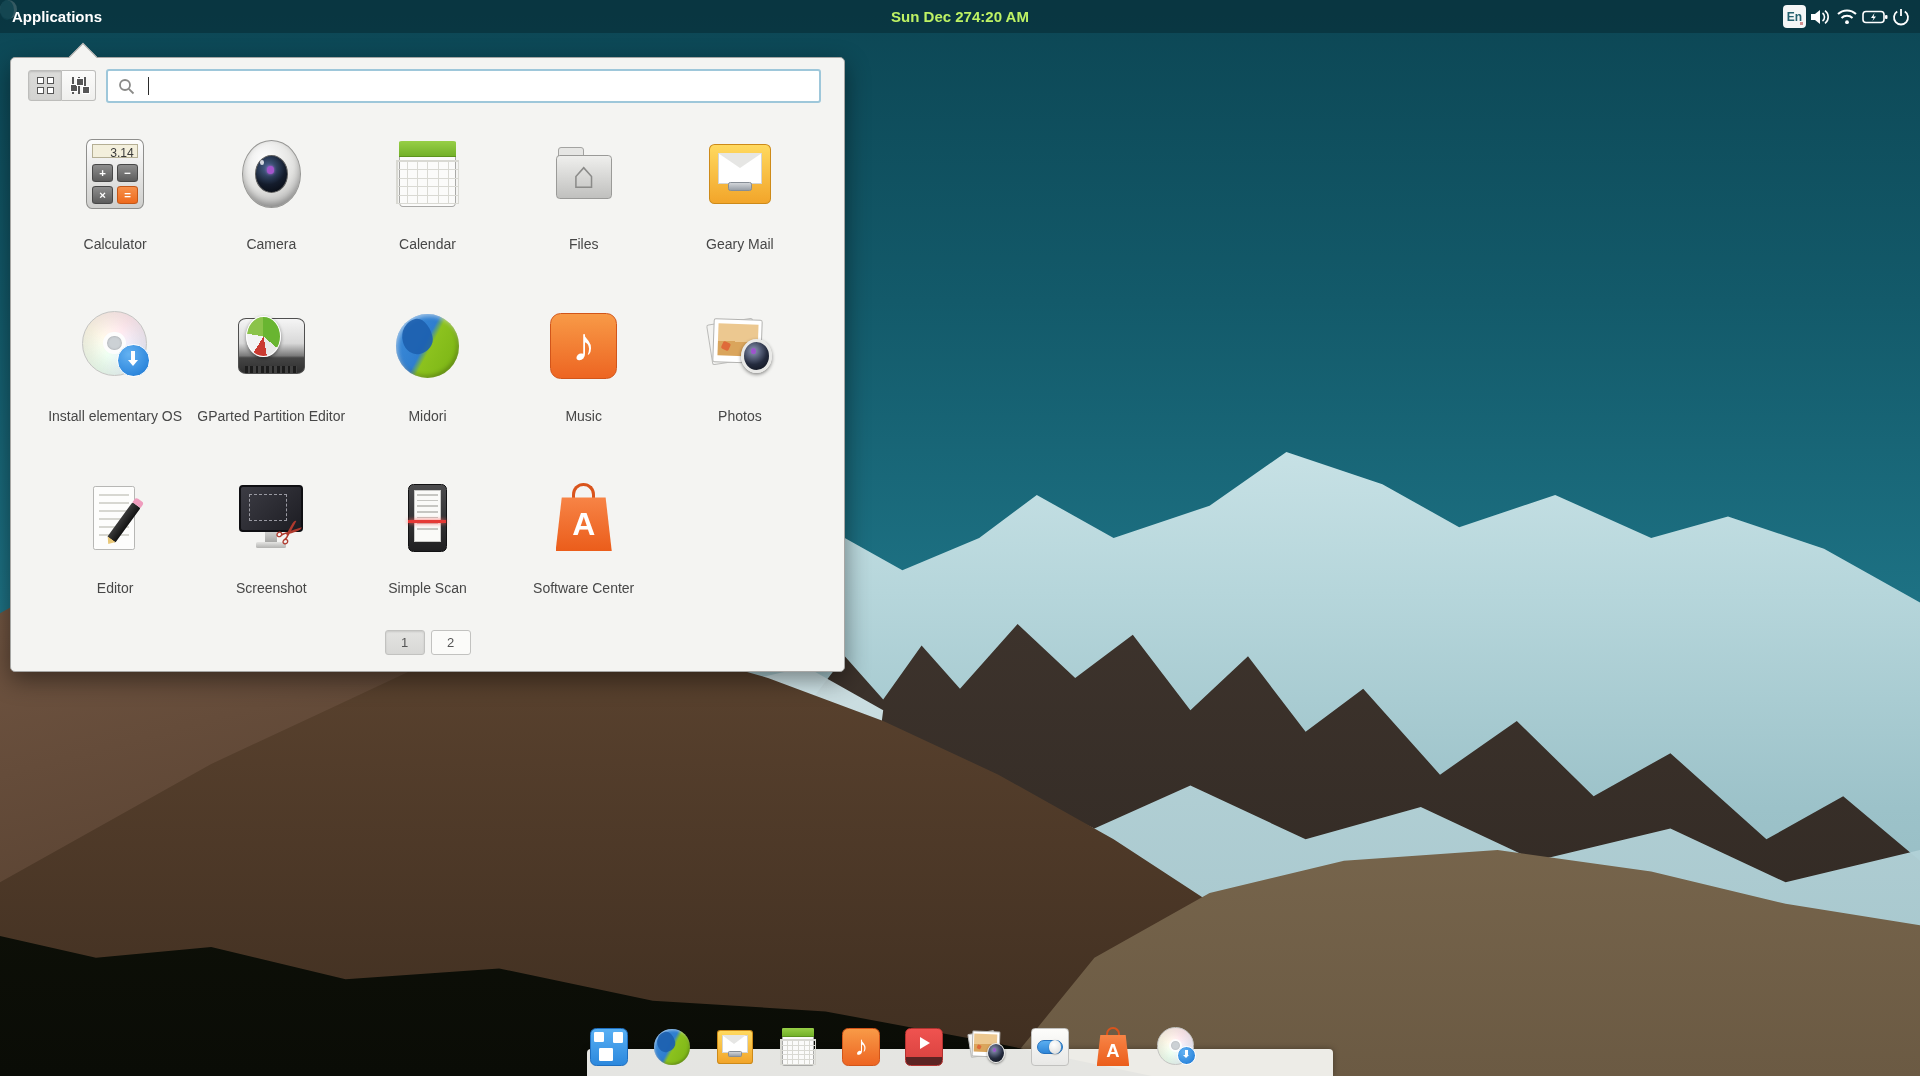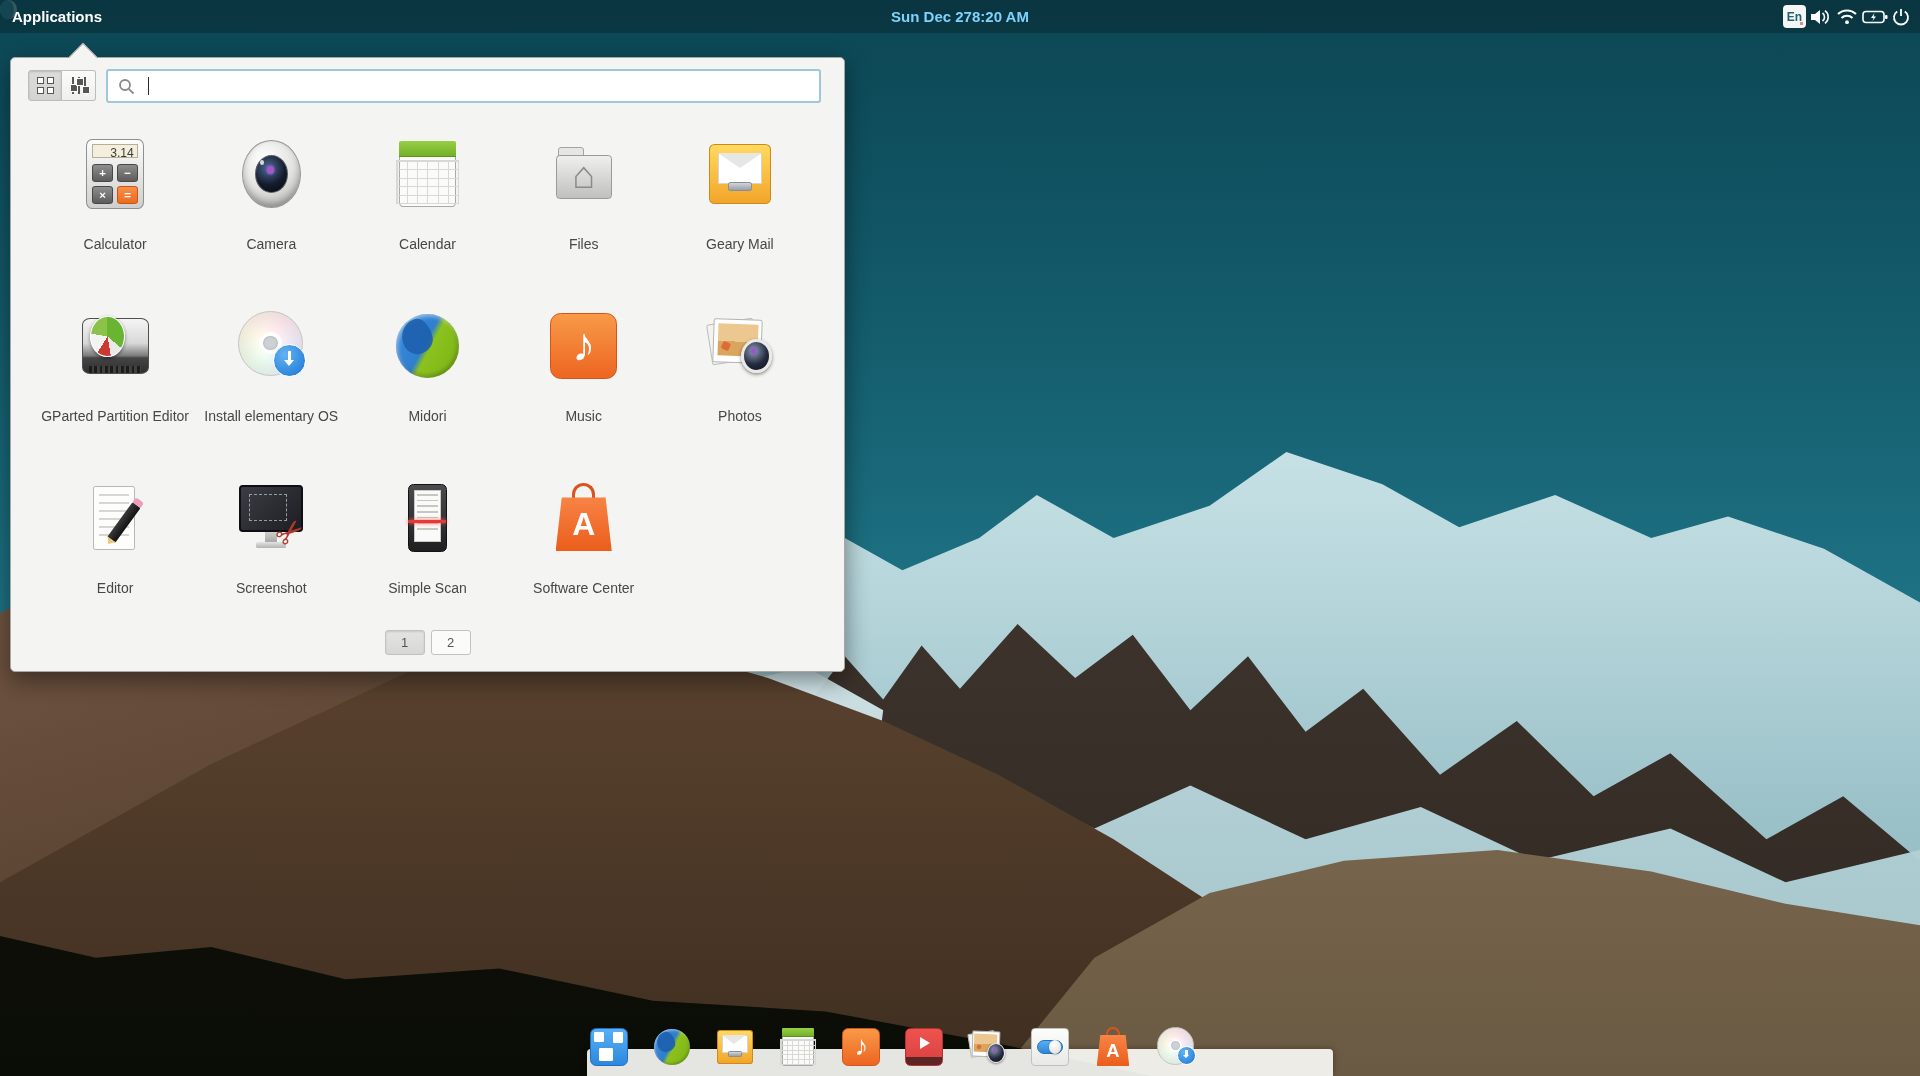--- a/index.html
+++ b/index.html
@@ -24,21 +24,21 @@
   .foothill{clip-path:polygon(0 100%,0 82%,5% 77%,11% 71%,17% 66%,23% 61%,29% 58%,34% 60%,40% 63%,46% 67%,52% 72%,58% 78%,64% 85%,69% 93%,72% 100%);
     background:linear-gradient(180deg,#8a6749 0%,#70523a 35%,#57402d 65%,#3f2e20 100%)}
   .scree-right{clip-path:polygon(52% 100%,57% 89%,63% 83%,70% 80%,78% 79%,86% 81%,93% 84%,100% 86%,100% 100%);
     background:linear-gradient(180deg,#9b8a71 0%,#857257 50%,#6b5a43 100%)}
   .forest{clip-path:polygon(0 100%,0 87%,5% 89%,11% 88%,18% 91%,26% 90%,34% 93%,43% 94%,52% 97%,60% 100%);
     background:linear-gradient(180deg,#1d2112 0%,#12150a 60%,#0a0c06 100%)}
 
   
   .panel{position:absolute;left:0;top:0;width:100%;height:33px;background:rgba(9,48,58,.72);display:flex;align-items:center;z-index:40}
   .panel-left{position:absolute;left:12px;color:#fff;font-weight:bold;font-size:15px;cursor:default}
-  .panel-center{position:absolute;left:0;right:0;display:flex;justify-content:center;color:#7dd3fc;font-weight:bold;font-size:15px}
+  .panel-center{position:absolute;left:0;right:0;display:flex;justify-content:center;color:#bef264;font-weight:bold;font-size:15px}
   .panel-right{position:absolute;right:10px;display:flex;align-items:center;gap:4px}
   .kbd-badge{width:23px;height:23px;background:#f4f6f6;border-radius:4px;color:#23606e;font-size:12px;font-weight:bold;display:flex;align-items:center;justify-content:center;position:relative}
   .kbd-badge::after{content:"";position:absolute;right:3px;bottom:3px;width:3px;height:3px;background:#c77;opacity:.8}
   .tray-svg{display:block}
 
   
   .launcher{position:absolute;left:10px;top:57px;width:835px;height:615px;background:#f4f4f2;border:1px solid #a6a6a4;border-radius:5px;box-shadow:0 8px 24px rgba(0,0,0,.45);z-index:50}
   .lnch-arrow{position:absolute;left:62px;top:-11px;width:20px;height:20px;background:#f4f4f2;border-left:1px solid #a6a6a4;border-top:1px solid #a6a6a4;transform:rotate(45deg)}
   .lnch-head{position:absolute;left:0;top:0;right:0;height:56px}
   .view-toggle{position:absolute;left:17px;top:12px;display:flex}
@@ -174,21 +174,21 @@
     <div class="glacier-left"></div>
     <div class="foothill"></div>
     <div class="scree-right"></div>
     <div class="forest"></div>
   </div>
 
   <div class="panel">
     <div class="panel-left">Applications</div>
     <div class="panel-center">
       <span>Sun Dec 27</span>
-      <span>8:20 AM</span>
+      <span>4:20 AM</span>
     </div>
     <div class="panel-right">
       <div class="kbd-badge">En</div>
       <span>
         <svg class="tray-svg" width="22" height="18" viewBox="0 0 22 18">
           <polygon points="1,6 5,6 10,2 10,16 5,12 1,12" fill="#ffffff"></polygon>
           <path d="M12.5,5 A5,5 0 0 1 12.5,13" stroke="#ffffff" stroke-width="1.6" fill="none"></path>
           <path d="M15,2.6 A8,8 0 0 1 15,15.4" stroke="#ffffff" stroke-width="1.6" fill="none"></path>
         </svg>
       </span>
@@ -295,36 +295,36 @@
           <span class="ge-body"></span>
             <span class="ge-env"></span>
             <span class="ge-flap"></span>
             <span class="ge-tray"></span>
         </span>
         <div class="app-label">Geary Mail</div>
       </div>
 
       <div class="app-tile">
         <span class="icon">
-          <span class="gp-body"></span>
-            <span class="gp-vents"></span>
-            <span class="gp-pie"></span>
-        </span>
-        <div class="app-label">GParted Partition Editor</div>
-      </div>
-
-      <div class="app-tile">
-        <span class="icon">
           <span class="cd-disc"></span>
             <span class="cd-hole"></span>
             <span class="cd-badge"></span>
             <span class="cd-stem"></span>
             <span class="cd-head"></span>
         </span>
         <div class="app-label">Install elementary OS</div>
+      </div>
+
+      <div class="app-tile">
+        <span class="icon">
+          <span class="gp-body"></span>
+            <span class="gp-vents"></span>
+            <span class="gp-pie"></span>
+        </span>
+        <div class="app-label">GParted Partition Editor</div>
       </div>
 
       <div class="app-tile">
         <span class="icon">
           <span class="mi-globe"></span>
             <span class="mi-land"></span>
         </span>
         <div class="app-label">Midori</div>
       </div>
 

